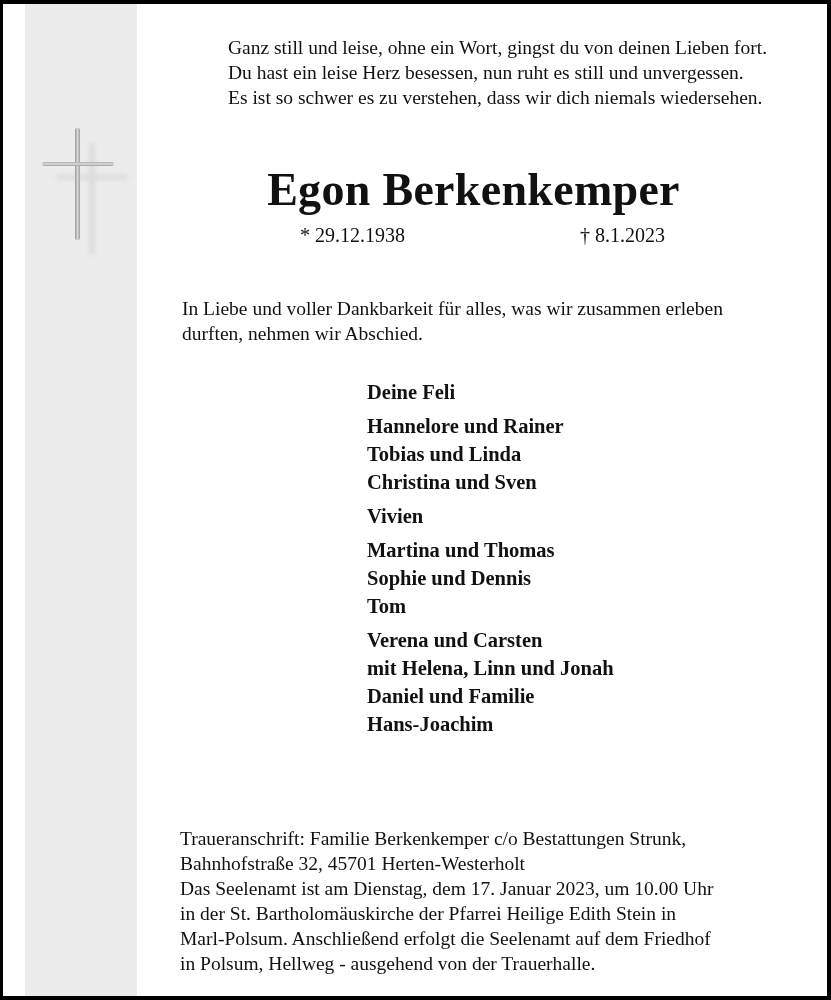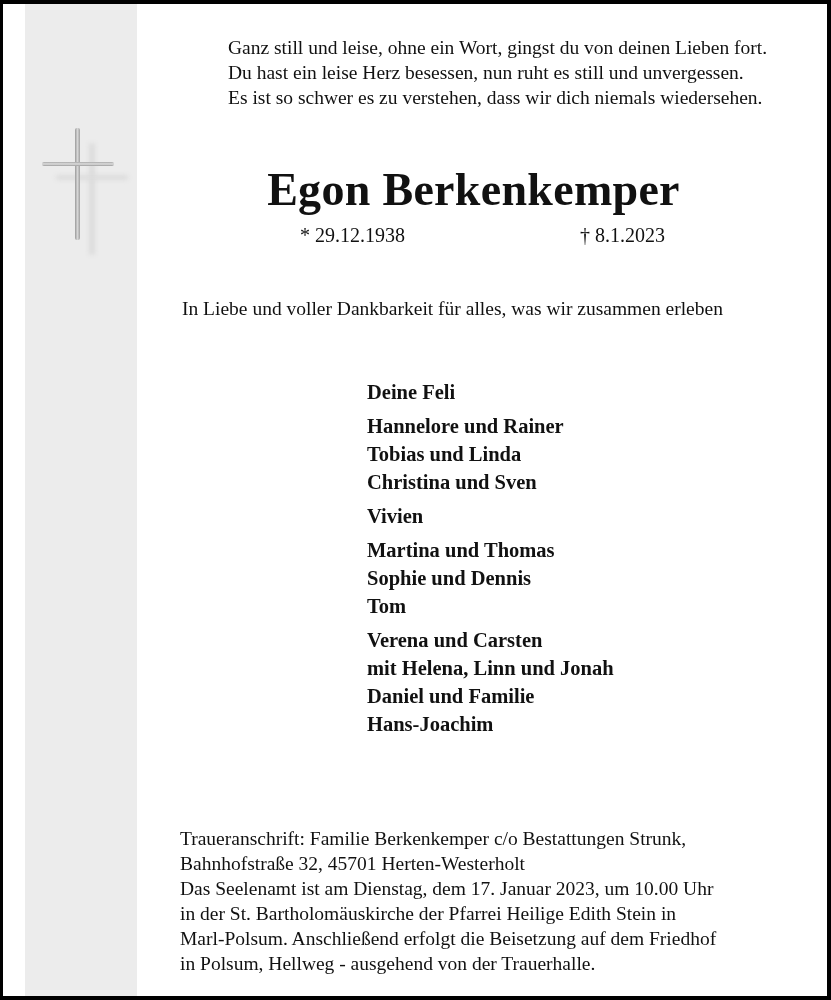--- a/index.html
+++ b/index.html
@@ -43,20 +43,21 @@
   <div>Du hast ein leise Herz besessen, nun ruht es still und unvergessen.</div>
   <div>Es ist so schwer es zu verstehen, dass wir dich niemals wiedersehen.</div>
 </div>
 
 <div class="name">Egon Berkenkemper</div>
 <div class="born">* 29.12.1938</div>
 <div class="died">† 8.1.2023</div>
 
 <div class="text intro">
   <div>In Liebe und voller Dankbarkeit für alles, was wir zusammen erleben</div>
+  <div>durften, nehmen wir Abschied.</div>
 </div>
 
 <div class="family">
   <div class="grp">
     <div>Deine Feli</div>
   </div>
   <div class="grp">
     <div>Hannelore und Rainer</div>
     <div>Tobias und Linda</div>
     <div>Christina und Sven</div>
@@ -78,15 +79,15 @@
 </div>
 
 <div class="text addr">
   <div>Traueranschrift: Familie Berkenkemper c/o Bestattungen Strunk,</div>
   <div>Bahnhofstraße 32, 45701 Herten-Westerholt</div>
 </div>
 
 <div class="text service">
   <div>Das Seelenamt ist am Dienstag, dem 17. Januar 2023, um 10.00 Uhr</div>
   <div>in der St. Bartholomäuskirche der Pfarrei Heilige Edith Stein in</div>
-  <div>Marl-Polsum. Anschließend erfolgt die Beisetzung auf dem Friedhof</div>
+  <div>Marl-Polsum. Anschließend erfolgt die Seelenamt auf dem Friedhof</div>
   <div>in Polsum, Hellweg - ausgehend von der Trauerhalle.</div>
 </div>
 
 </body></html>

